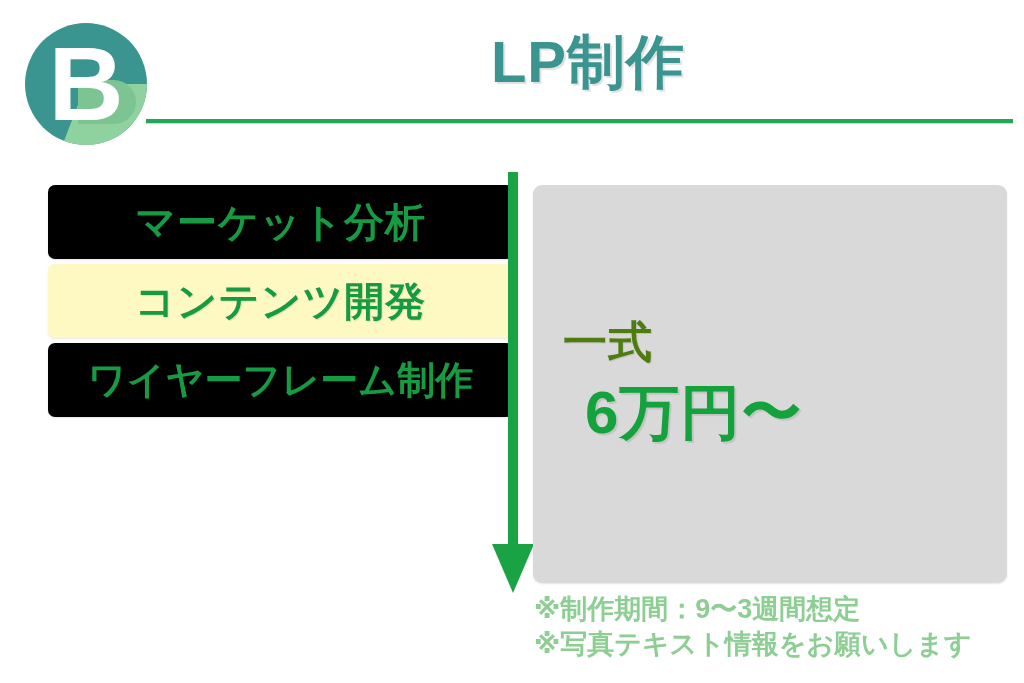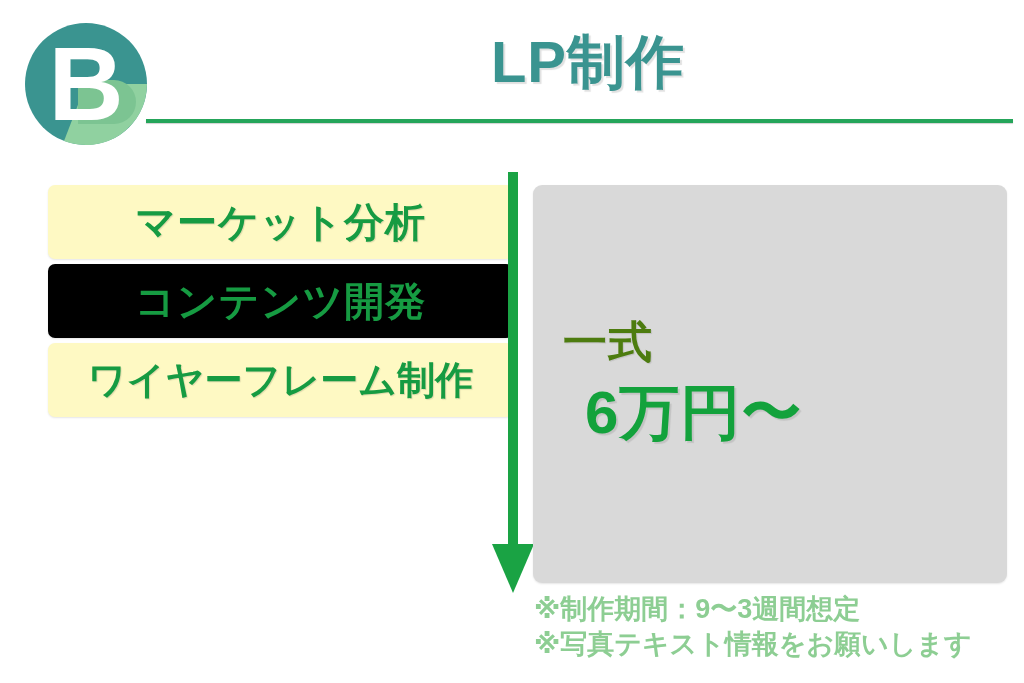--- a/index.html
+++ b/index.html
@@ -74,22 +74,22 @@
     border-radius: 7px;
     display: flex;
     align-items: center;
     justify-content: center;
     color: #169b42;
     font-weight: bold;
     line-height: 1;
     white-space: nowrap;
     box-shadow: 0 1px 2px rgba(0,0,0,0.10);
   }
-  .step.odd  { background: #fef9c3; }
-  .step.even { background: #000000; }
+  .step.odd  { background: #000000; }
+  .step.even { background: #fef9c3; }
 
   .step-label {
     text-shadow: 1px 1px 1px rgba(0,0,0,0.12);
   }
   .step .s-1 { font-size: 40px; letter-spacing: 1px; }
   .step .s-2 { font-size: 40px; letter-spacing: 1px; }
   .step .s-3 { font-size: 38px; letter-spacing: 0px; }
   .step .s-4 { font-size: 34px; letter-spacing: 0px; }
   .step .s-5 { font-size: 40px; letter-spacing: 1px; }
 

